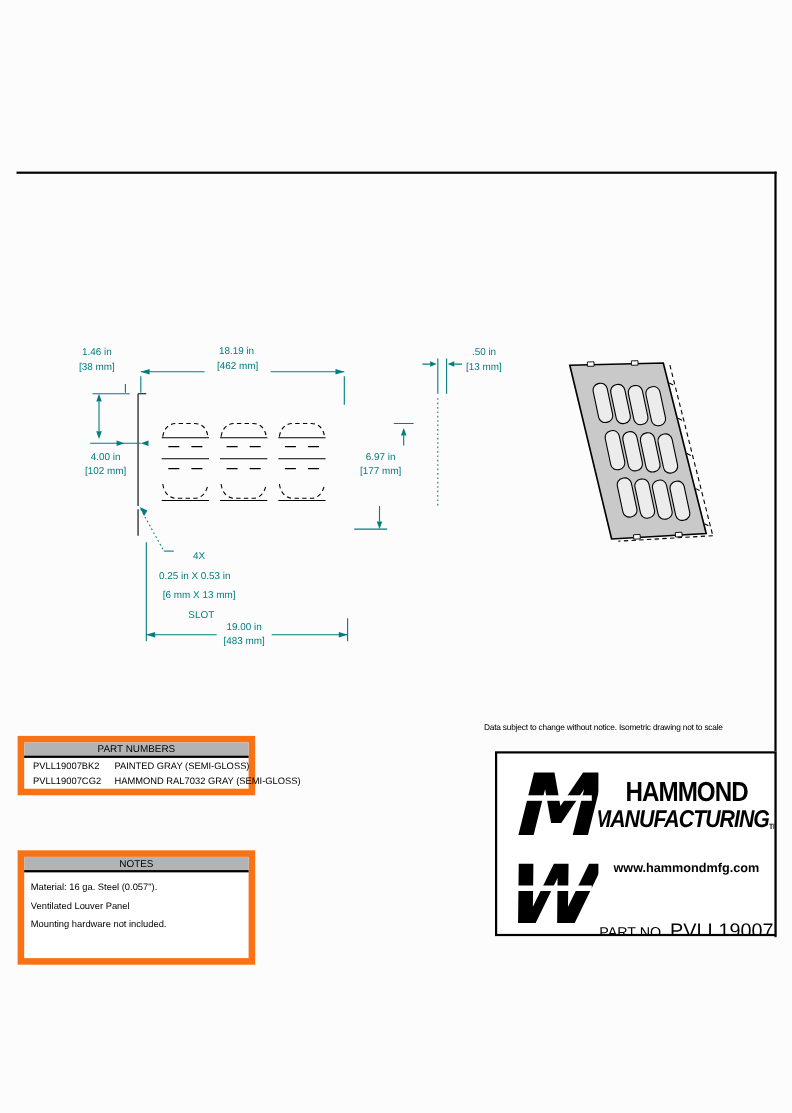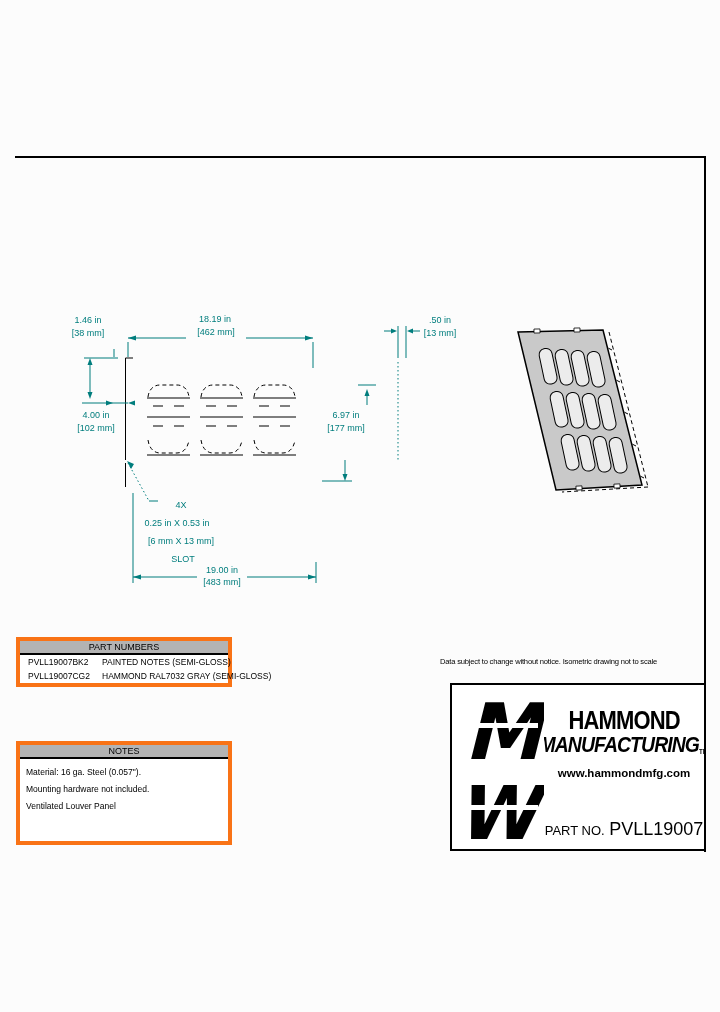--- a/index.html
+++ b/index.html
@@ -10,41 +10,41 @@
   .border-line{position:absolute;background:#000;}
   
   #draw{position:absolute;left:0;top:0;}
   .dimtext{fill:#007d7d;font-size:9px;font-family:"Liberation Sans",sans-serif;}
   .dimline{stroke:#007d7d;stroke-width:1;fill:none;}
   .dimarrow{fill:#007d7d;stroke:none;}
   .blk{stroke:#000;stroke-width:1;fill:none;}
   .dash{stroke-dasharray:4,3;}
   .dots{stroke-dasharray:1.5,2.5;}
   
-  .dtable{position:absolute;left:16px;width:216px;border:4px solid #f97316;background:#fff;box-sizing:border-box;}
+  .dtable{position:absolute;left:16px;width:216px;border:6px solid #f97316;background:#fff;box-sizing:border-box;margin-top:32px;}
   .dtable-header{background:#b3b3b3;border-bottom:2px solid #000;text-align:center;
     font-size:9px;padding:1px 0;color:#000;}
   .pn-row{display:flex;align-items:flex-start;padding:2px 0 2px 8px;font-size:8.5px;white-space:nowrap;}
   .pn-col1{width:74px;flex:none;}
   .notes-body{padding:5px 6px 4px 6px;}
   .note-line{font-size:8.5px;line-height:17px;white-space:nowrap;}
   
   .disclaimer{position:absolute;left:440px;top:657px;width:256px;font-size:7.6px;
     letter-spacing:-0.2px;white-space:nowrap;color:#000;}
   
   .tblock{position:absolute;left:450px;top:683px;width:256px;height:168px;
     border:2px solid #000;background:#fff;box-sizing:border-box;display:flex;}
   .tblock-logo{width:92px;flex:none;}
   .tblock-right{flex:1;display:flex;flex-direction:column;align-items:center;
     padding-top:23px;overflow:hidden;}
   .co1{font-size:25px;font-weight:bold;letter-spacing:-1px;transform:scaleX(.88);line-height:1;}
   .co2{font-size:22px;font-weight:bold;font-style:italic;letter-spacing:-1px;
     transform:scaleX(.88);line-height:1.05;white-space:nowrap;}
   .tm{font-size:7px;font-style:normal;vertical-align:-2px;letter-spacing:0;}
-  .website{font-size:11.5px;font-weight:bold;margin-top:11px;}
+  .website{font-size:11.5px;font-weight:bold;margin-top:28px;}
   .partline{margin-top:40px;white-space:nowrap;}
   .part-label{font-size:13px;}
   .part-number{font-size:18px;}
 </style>
 </head>
 <body>
 
 <div class="border-line" style="left:15px;top:156px;width:691px;height:2px;"></div>
 <div class="border-line" style="left:704px;top:156px;width:2px;height:696px;"></div>
 
@@ -195,34 +195,34 @@
           <rect width="13" height="36" rx="6"></rect>
         </g>
     </g>
   </g>
 </svg>
 
 <div class="dtable" style="top:637px;">
   <div class="dtable-header">PART NUMBERS</div>
   <div class="pn-row">
     <span class="pn-col1">PVLL19007BK2</span>
-    <span>PAINTED NOTES (SEMI-GLOSS)</span>
+    <span>PAINTED GRAY (SEMI-GLOSS)</span>
   </div>
   <div class="pn-row">
     <span class="pn-col1">PVLL19007CG2</span>
     <span>HAMMOND RAL7032 GRAY (SEMI-GLOSS)</span>
   </div>
 </div>
 
 <div class="dtable" style="top:741px;height:104px;">
   <div class="dtable-header">NOTES</div>
   <div class="notes-body">
     <div class="note-line">Material: 16 ga. Steel (0.057").</div>
+    <div class="note-line">Ventilated Louver Panel</div>
     <div class="note-line">Mounting hardware not included.</div>
-    <div class="note-line">Ventilated Louver Panel</div>
   </div>
 </div>
 
 <div class="disclaimer">Data subject to change without notice. Isometric drawing not to scale</div>
 
 <div class="tblock">
   <svg class="tblock-logo" viewBox="0 0 92 160" width="92" height="160">
     <text transform="translate(12,74) skewX(-14)" font-family="DejaVu Sans" font-weight="bold" font-size="78" fill="#000">M</text>
     <rect x="2" y="38" width="84" height="5" fill="#fff"></rect>
     <text transform="translate(4,154) skewX(-14)" font-family="DejaVu Sans" font-weight="bold" font-size="74" fill="#000">W</text>

